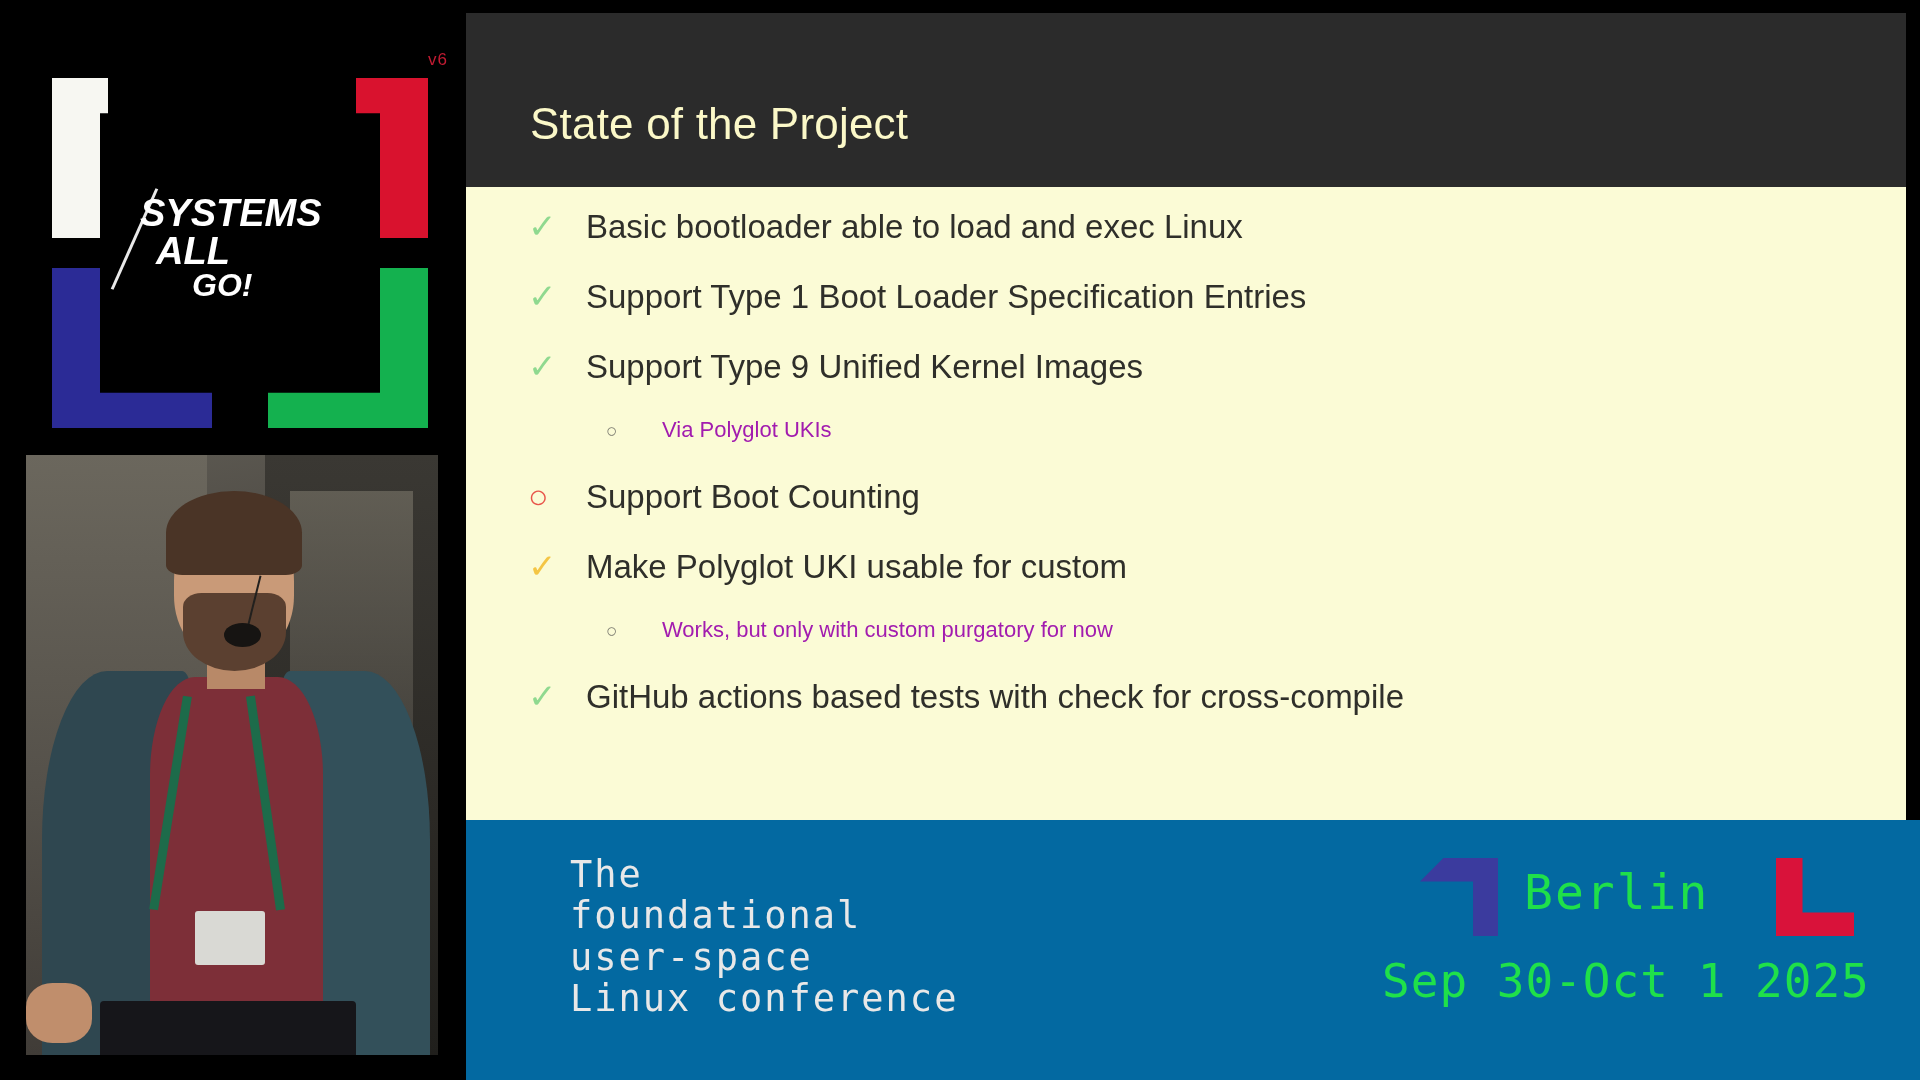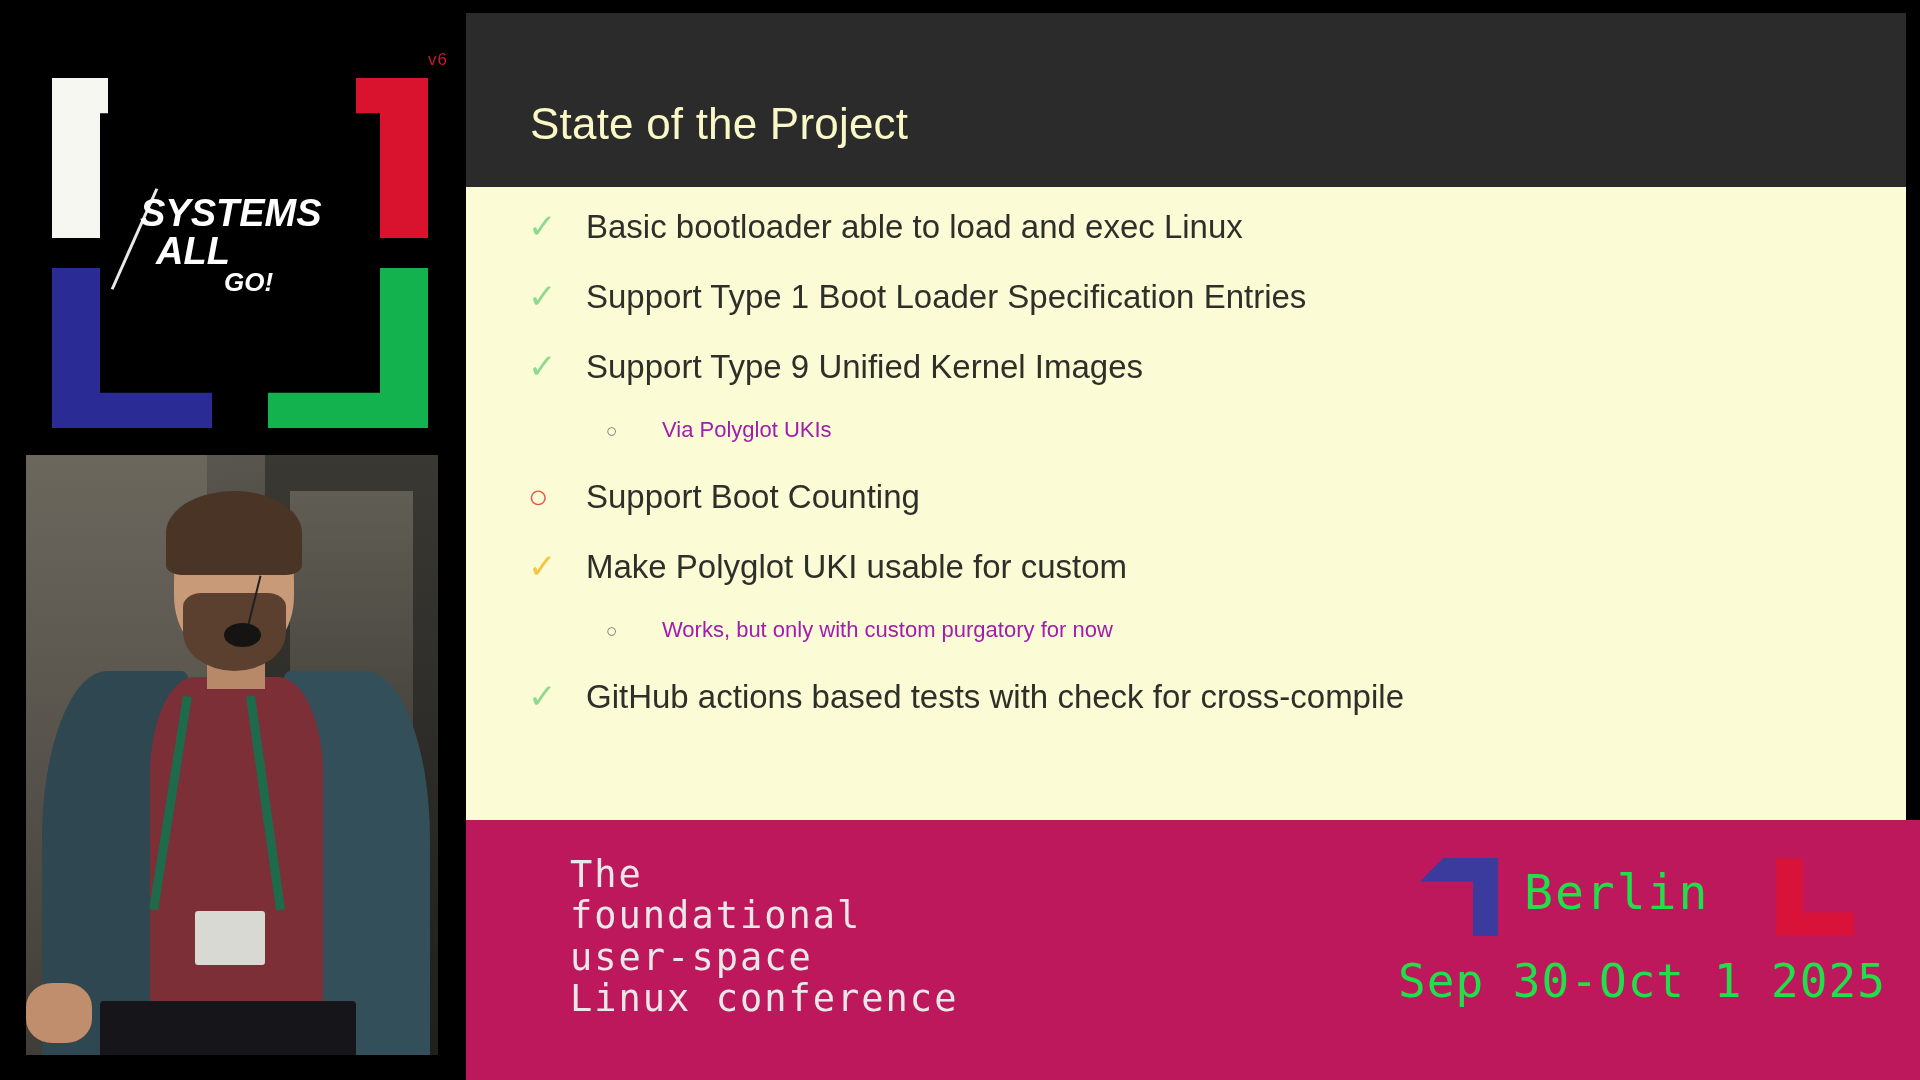--- a/index.html
+++ b/index.html
@@ -120,21 +120,21 @@
     color: #ffffff;
     font-family: "Liberation Sans", sans-serif;
     font-weight: bold;
     font-style: italic;
     line-height: 0.99;
     letter-spacing: 0px;
   }
   .wm-line { display: block; white-space: nowrap; }
   #wm-all     { font-size: 38px; margin-left: 16px; }
   #wm-systems { font-size: 38px; margin-left: 0px; }
-  #wm-go      { font-size: 26px; margin-left: 84px; }
+  #wm-go      { font-size: 32px; margin-left: 52px; }
 
   
   #speaker-video {
     position: absolute;
     left: 26px;
     top: 455px;
     width: 412px;
     height: 600px;
     background: linear-gradient(170deg, #5d5a52 0%, #4a4641 28%, #3b3833 60%, #2e2b27 100%);
     overflow: hidden;
@@ -299,21 +299,21 @@
     font-family: "Liberation Sans", sans-serif;
   }
 
   
   #bottom-banner {
     position: absolute;
     left: 466px;
     top: 820px;
     width: 1454px;
     height: 260px;
-    background: #be185d;
+    background: #0369a1;
   }
 
   #banner-tagline {
     position: absolute;
     left: 104px;
     top: 34px;
     color: #e8e8e8;
     font-family: "DejaVu Sans Mono", monospace;
     font-size: 37px;
     line-height: 1.12;
@@ -361,21 +361,20 @@
 
   #banner-dates {
     position: absolute;
     left: 0;
     top: 104px;
     width: 100%;
     color: #1fe04a;
     font-family: "DejaVu Sans Mono", monospace;
     font-size: 46px;
     letter-spacing: 1px;
-    text-align: center;
     white-space: nowrap;
   }
 </style>
 </head>
 <body>
 
 <div id="stage">
 
   <div id="left-column">
 

